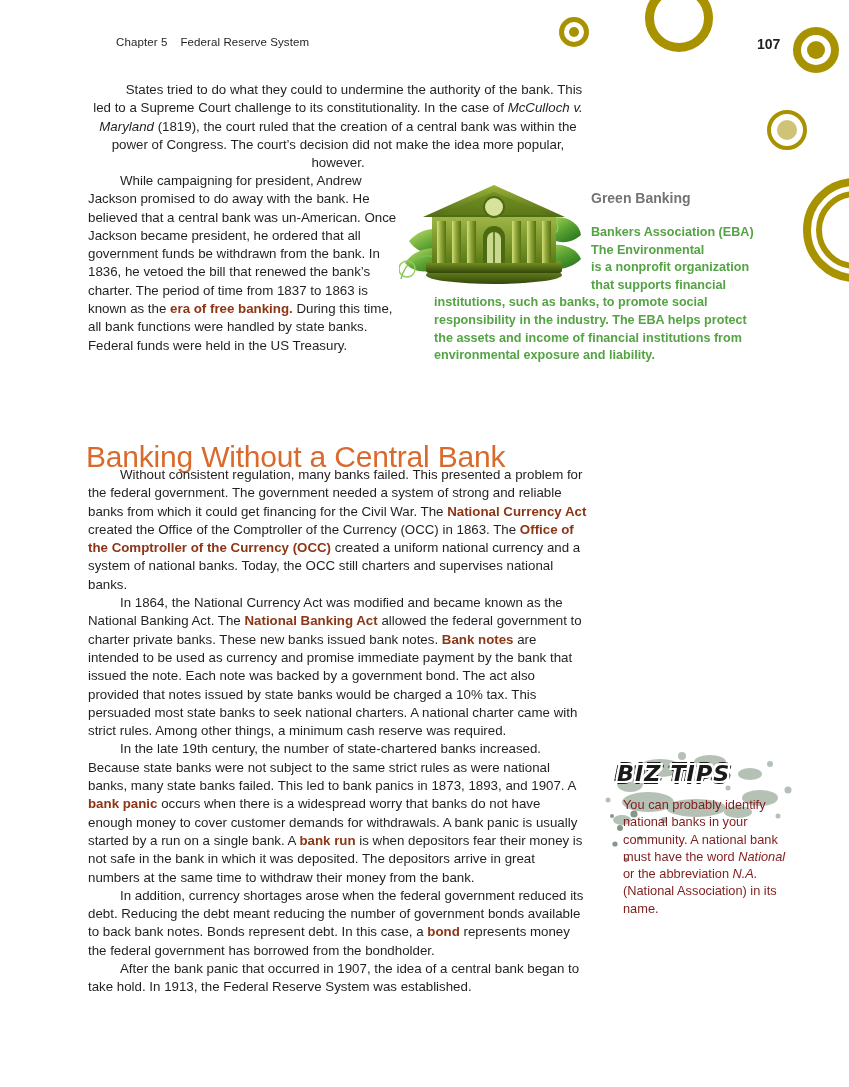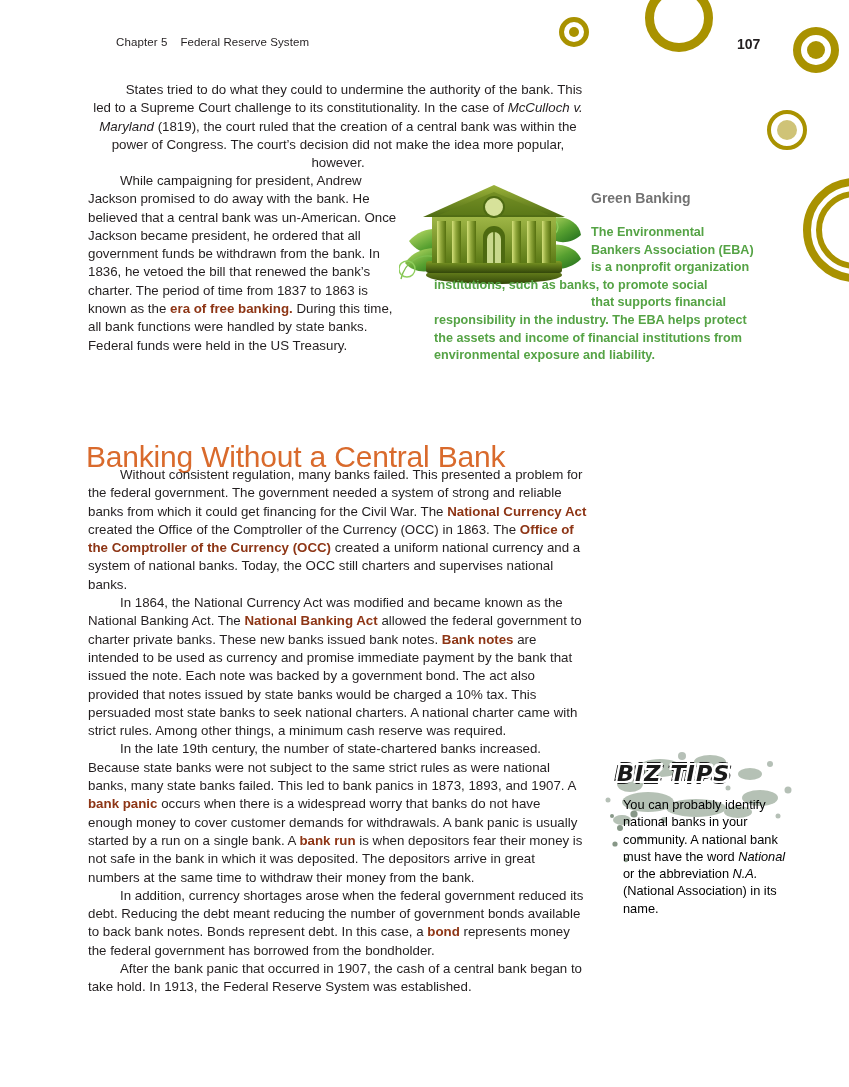--- a/index.html
+++ b/index.html
@@ -81,21 +81,21 @@
     font-size: 11.5px;
     color: #231f20;
     letter-spacing: 0.1px;
     white-space: nowrap;
     margin-left: 28px;
   }
   .running-head .chap { margin-right: 13px; }
 
   .page-number {
     position: absolute;
-    top: 36px; left: 737px;
+    top: 36px; left: 757px;
     font-size: 14px;
     font-weight: bold;
     color: #231f20;
   }
 
   
   .col-text {
     position: absolute;
     font-size: 13.3px;
     line-height: 18.3px;
@@ -187,21 +187,21 @@
     transform: scaleX(1.06);
     transform-origin: left center;
     white-space: nowrap;
   }
   .biztips-body {
     position: absolute;
     top: 46px; left: 23px;
     width: 172px;
     font-size: 12.8px;
     line-height: 17.3px;
-    color: #000000;
+    color: #7f1d1d;
   }
 </style>
 </head>
 <body>
 
 <div id="page">
 
   <div class="deco deco-ring-sm">
     <div class="dot"></div>
   </div>
@@ -282,38 +282,38 @@
       <rect x="143" y="38" width="9" height="42" fill="url(#gCol)"></rect>
 
       <path d="M84 80 L84 54 A11 11 0 0 1 106 54 L106 80 Z" fill="#4d6a11"></path>
       <path d="M88 80 L88 56 A7 7 0 0 1 102 56 L102 80 Z" fill="#c9d98d"></path>
       <line x1="95" y1="48" x2="95" y2="80" stroke="#4d6a11" stroke-width="1.5"></line>
     </svg>
   </div>
 
   <div class="gb-title">Green Banking</div>
   <div class="gb-body">
+    <span class="indent-line wrap-right">Bankers Association (EBA)</span>
     <span class="indent-line wrap-right">The Environmental</span>
-    <span class="indent-line wrap-right">Bankers Association (EBA)</span>
     <span class="indent-line wrap-right">is a nonprofit organization</span>
+    <span class="indent-line wrap-right">that supports financial</span>
     <span class="indent-line">institutions, such as banks, to promote social</span>
-    <span class="indent-line wrap-right">that supports financial</span>
     <span class="indent-line">responsibility in the industry. The EBA helps protect</span>
     <span class="indent-line">the assets and income of financial institutions from</span>
     <span class="indent-line">environmental exposure and liability.</span>
   </div>
 
   <h1 class="section-heading">Banking Without a Central Bank</h1>
 
   <div class="col-text" id="para-main">
     <p>Without consistent regulation, many banks failed. This presented a problem for the federal government. The government needed a system of strong and reliable banks from which it could get financing for the Civil War. The <span class="term">National Currency Act</span> created the Office of the Comptroller of the Currency (OCC) in 1863. The <span class="term">Office of the Comptroller of the Currency (OCC)</span> created a uniform national currency and a system of national banks. Today, the OCC still charters and supervises national banks.</p>
     <p>In 1864, the National Currency Act was modified and became known as the National Banking Act. The <span class="term">National Banking Act</span> allowed the federal government to charter private banks. These new banks issued bank notes. <span class="term">Bank notes</span> are intended to be used as currency and promise immediate payment by the bank that issued the note. Each note was backed by a government bond. The act also provided that notes issued by state banks would be charged a 10% tax. This persuaded most state banks to seek national charters. A national charter came with strict rules. Among other things, a minimum cash reserve was required.</p>
     <p>In the late 19th century, the number of state-chartered banks increased. Because state banks were not subject to the same strict rules as were national banks, many state banks failed. This led to bank panics in 1873, 1893, and 1907. A <span class="term">bank panic</span> occurs when there is a widespread worry that banks do not have enough money to cover customer demands for withdrawals. A bank panic is usually started by a run on a single bank. A <span class="term">bank run</span> is when depositors fear their money is not safe in the bank in which it was deposited. The depositors arrive in great numbers at the same time to withdraw their money from the bank.</p>
     <p>In addition, currency shortages arose when the federal government reduced its debt. Reducing the debt meant reducing the number of government bonds available to back bank notes. Bonds represent debt. In this case, a <span class="term">bond</span> represents money the federal government has borrowed from the bondholder.</p>
-    <p>After the bank panic that occurred in 1907, the cash of a central bank began to take hold. In 1913, the Federal Reserve System was established.</p>
+    <p>After the bank panic that occurred in 1907, the idea of a central bank began to take hold. In 1913, the Federal Reserve System was established.</p>
   </div>
 
   <div class="biztips">
     <div class="biztips-splatter">
       <svg viewBox="0 0 200 175" width="200" height="175" aria-hidden="true">
         <g fill="#7a8f79" opacity="0.55">
           <ellipse cx="60" cy="18" rx="22" ry="9"></ellipse>
           <ellipse cx="110" cy="12" rx="16" ry="7"></ellipse>
           <ellipse cx="30" cy="34" rx="13" ry="8"></ellipse>
           <ellipse cx="150" cy="24" rx="12" ry="6"></ellipse>

